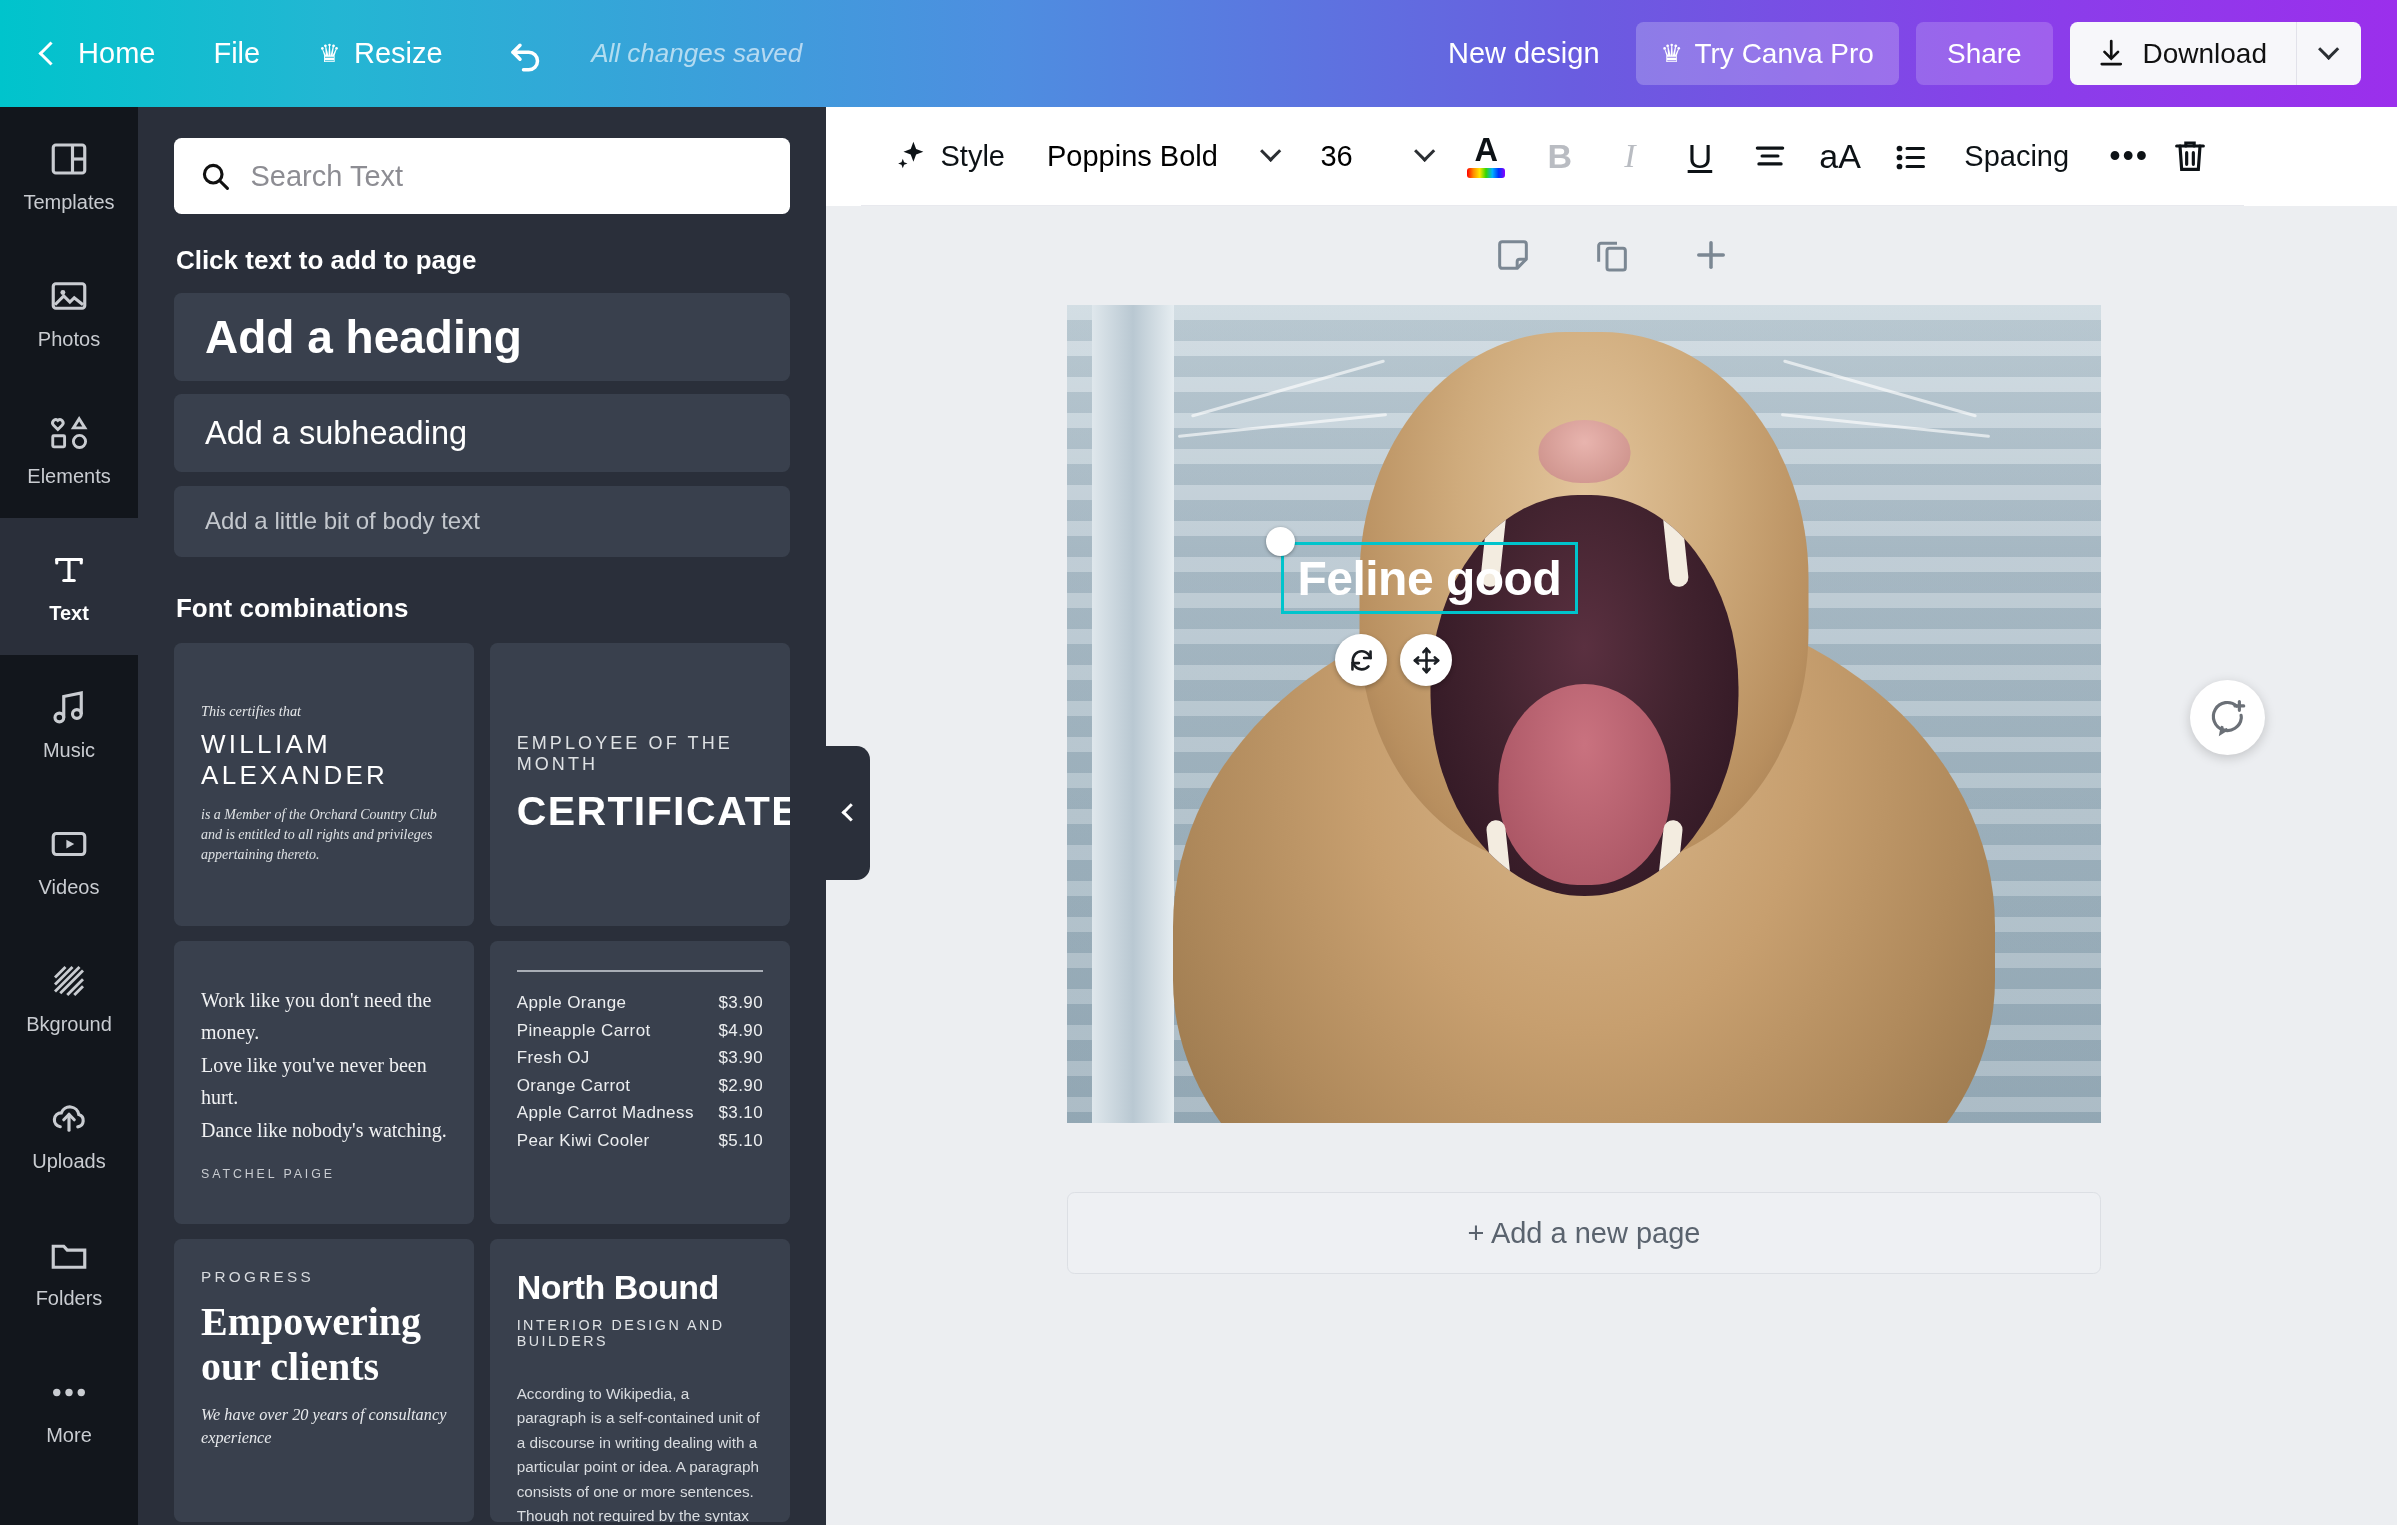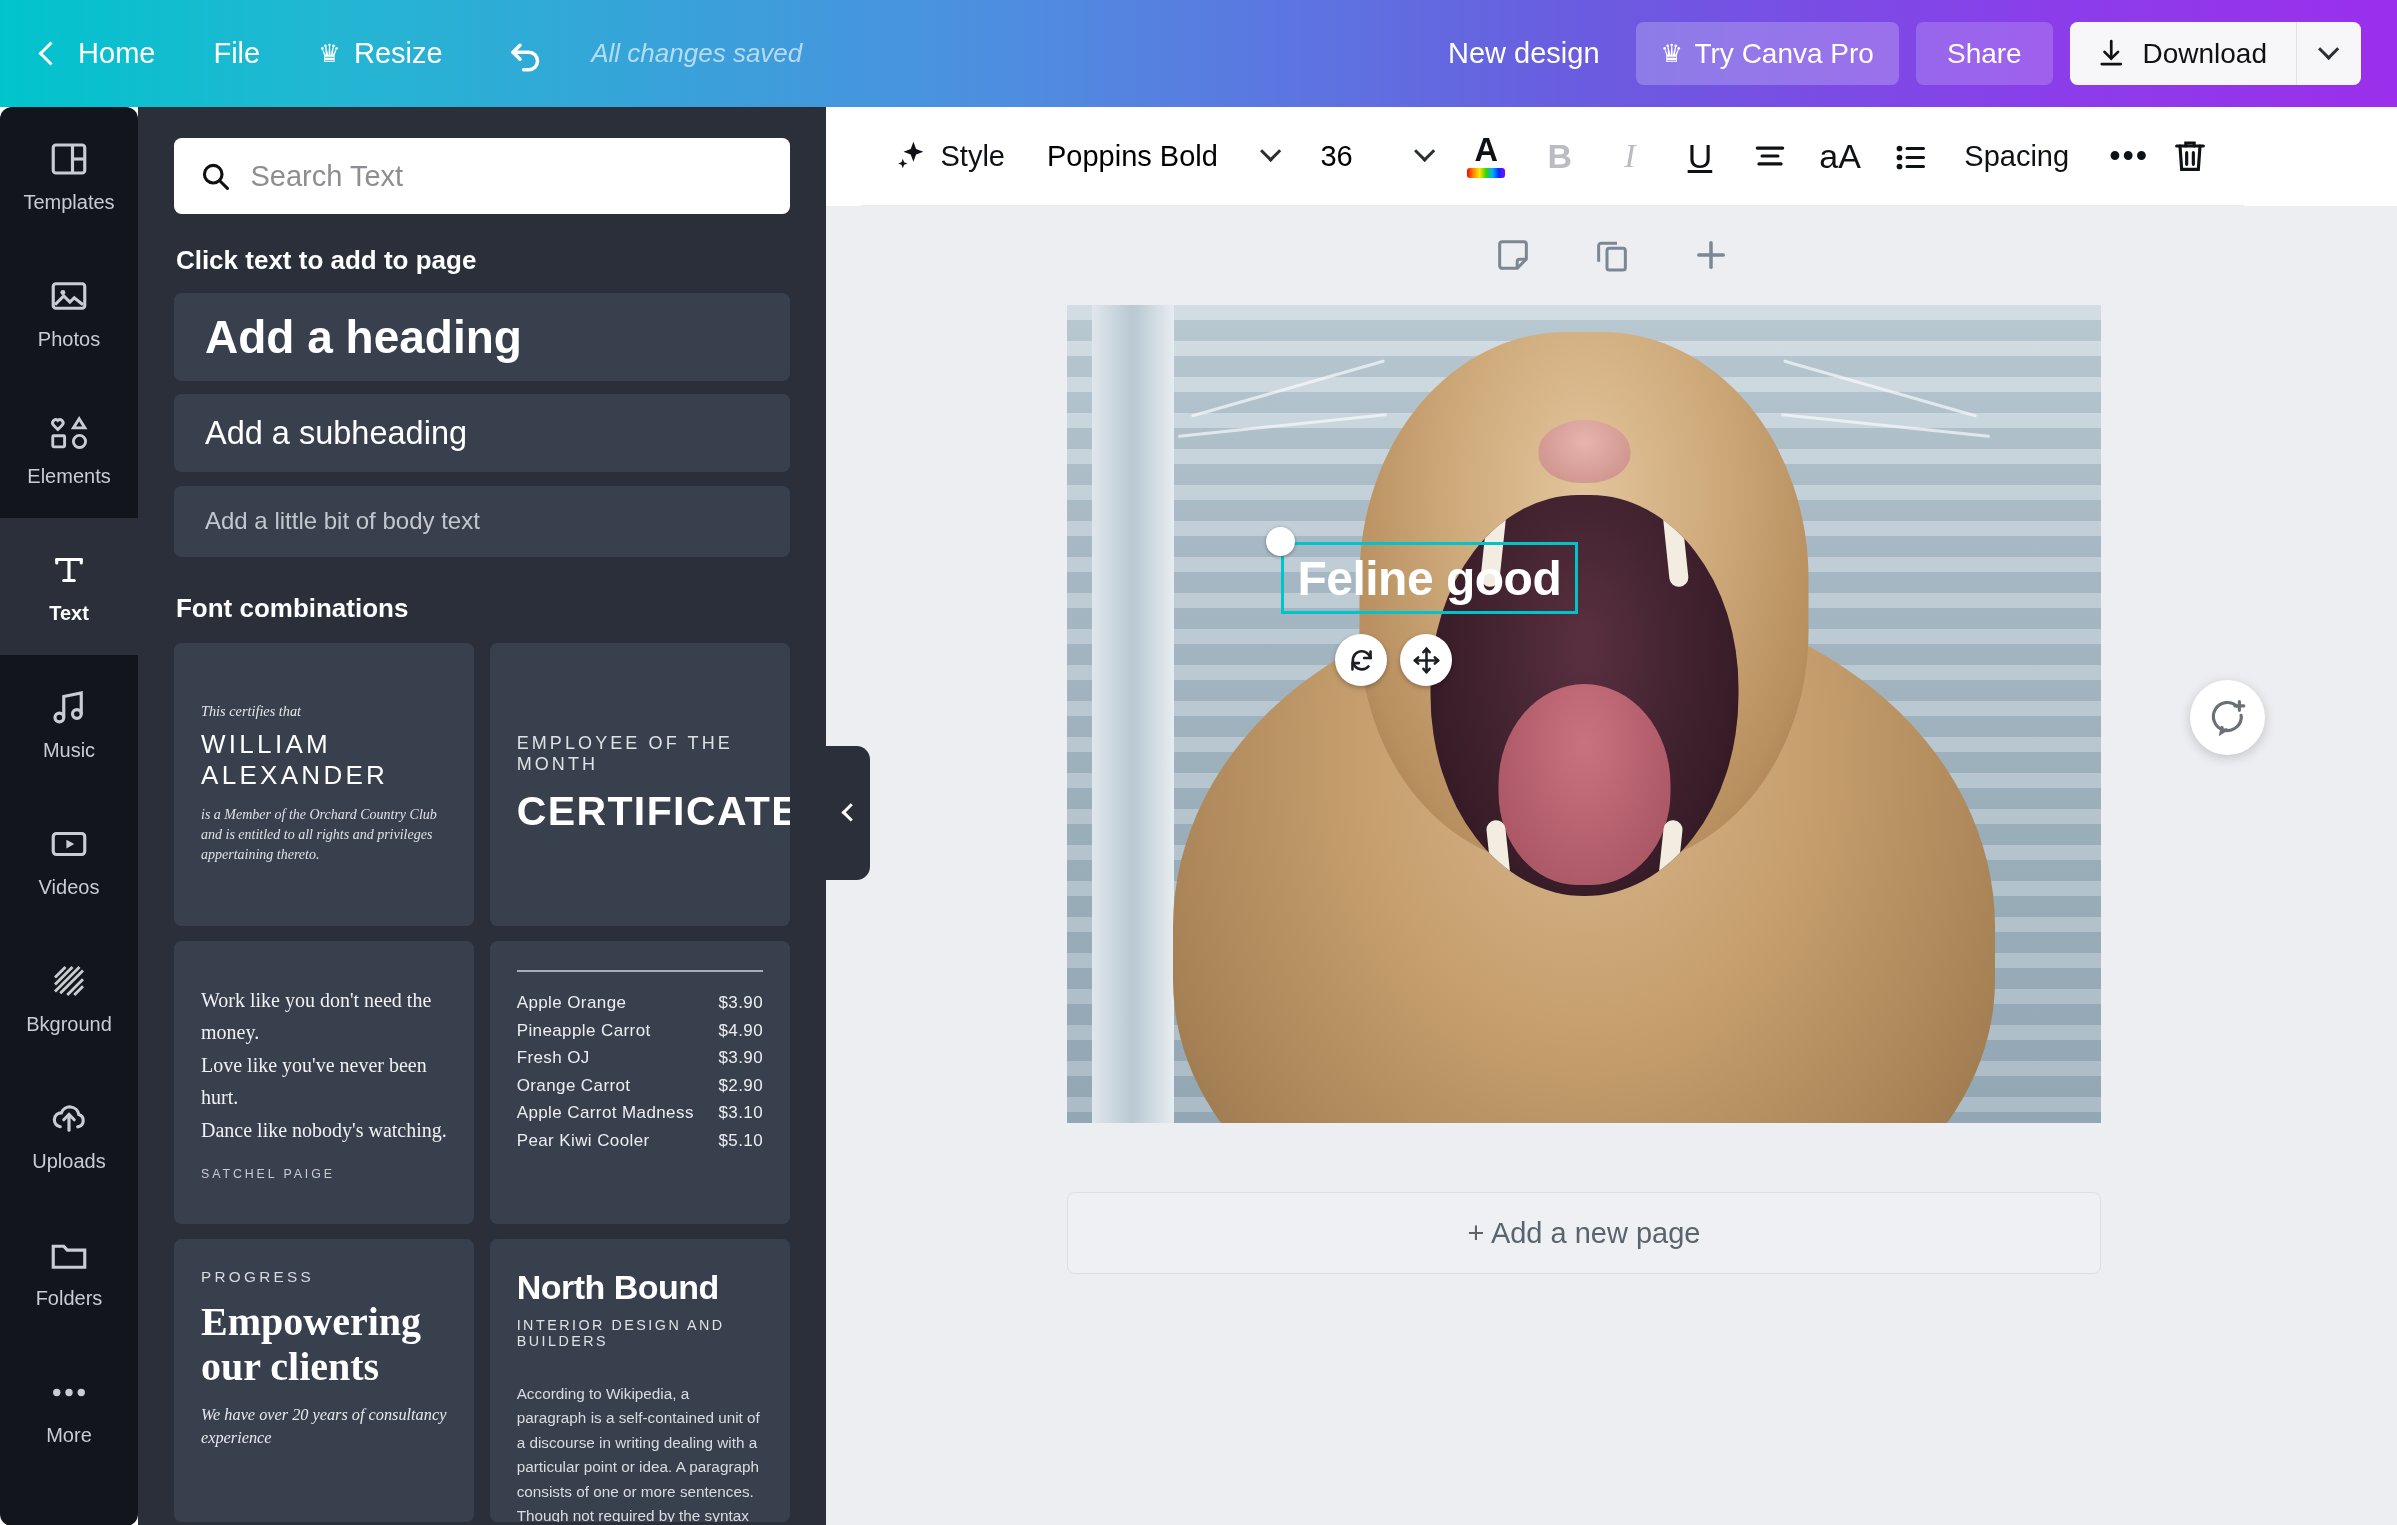--- a/index.html
+++ b/index.html
@@ -53,21 +53,20 @@
   }
   .dl-caret {
     background: #f7f7fa; width: 65px; display: flex; align-items: center; justify-content: center;
     border-left: 1.9px solid #e2e2ea; cursor: pointer;
   }
 
   
   .rail {
     position: absolute; left: 0; top: 107px; width: 138px; height: 1419px;
     background: #12161c;
-    border-radius: 12px;
   }
   .rail-item {
     height: 137px; display: flex; flex-direction: column;
     align-items: center; justify-content: center; gap: 9.6px;
     color: #c9ccd1; font-size: 20px; cursor: pointer; position: relative;
   }
   .rail-item.active { background: #2a2f3a; color: #fff; font-weight: bold; }
   .rail-item .ic { height: 44px; display: flex; align-items: center; }
 
   

